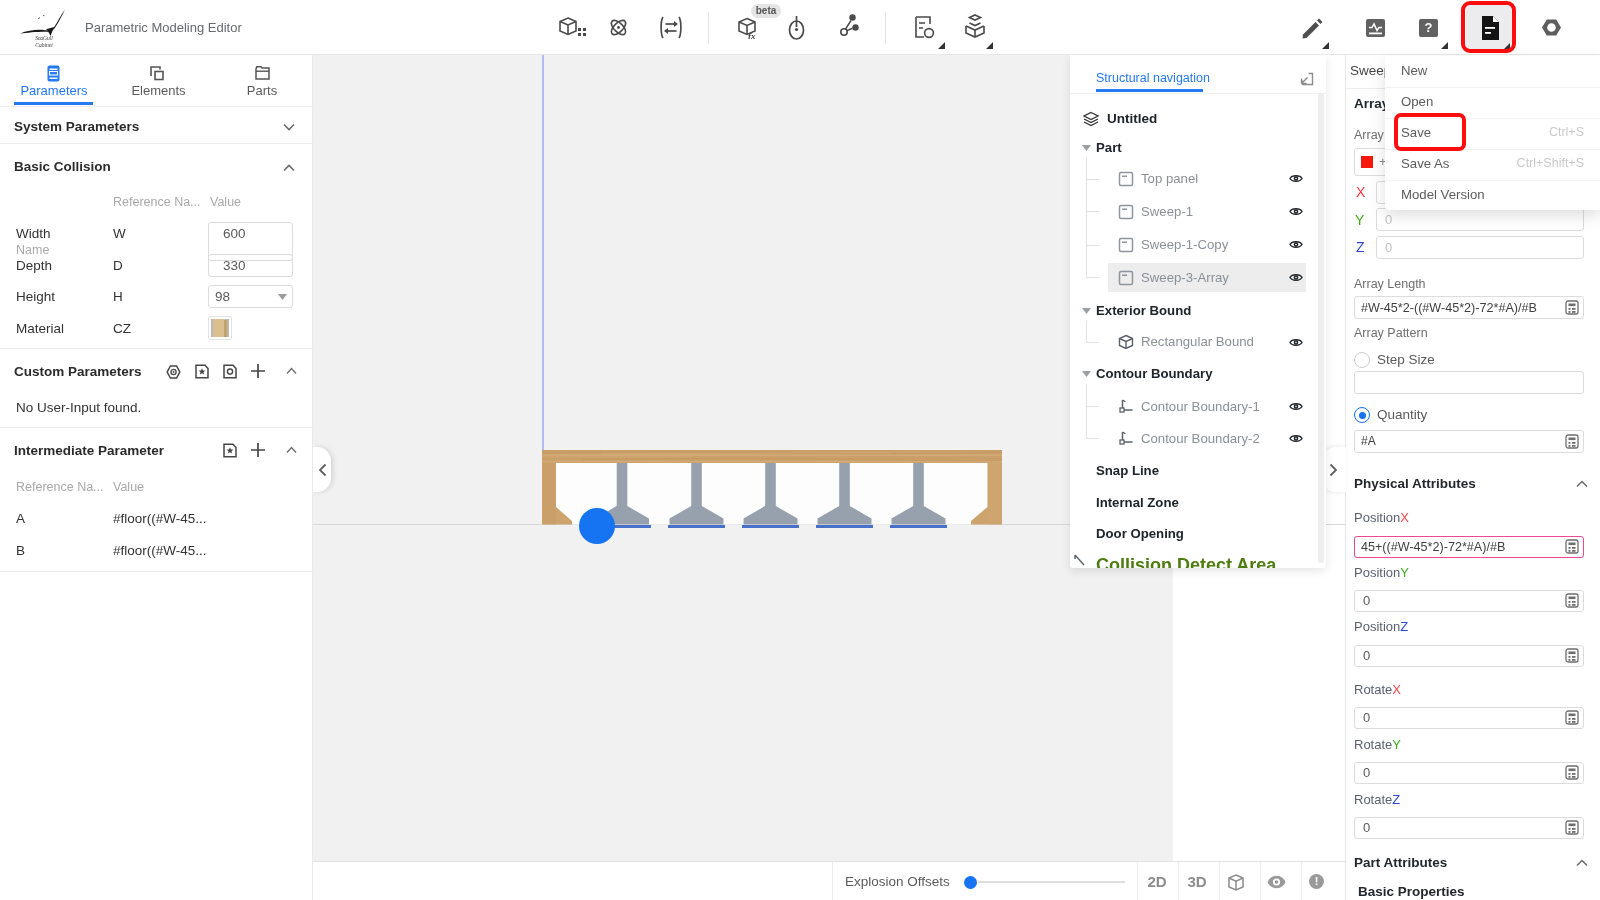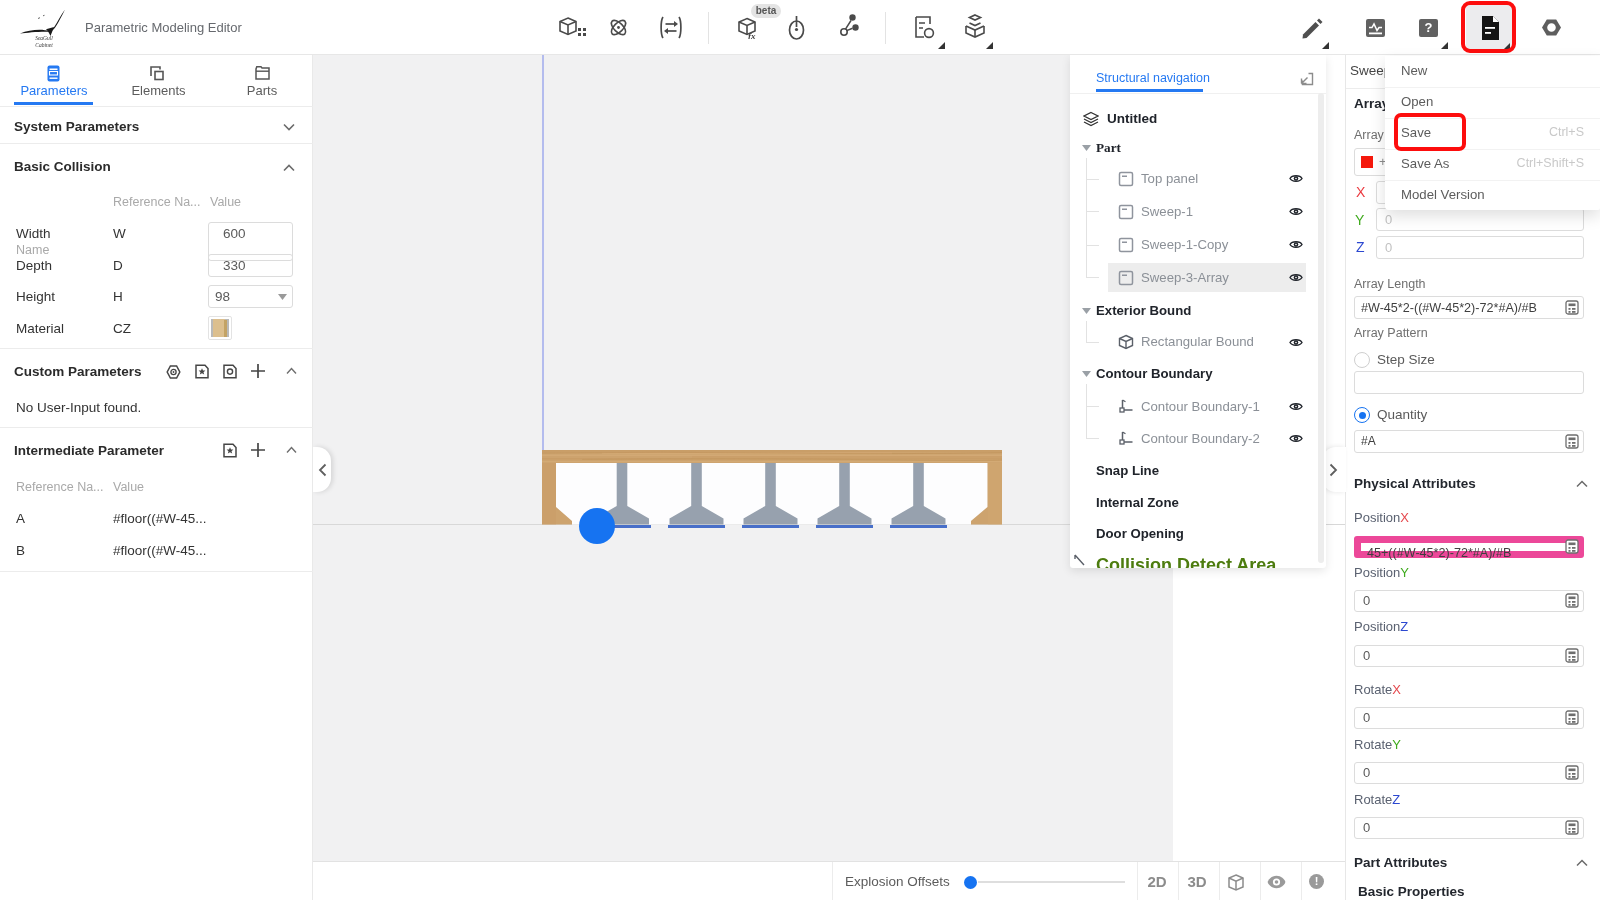--- a/index.html
+++ b/index.html
@@ -347,21 +347,21 @@
       <path d="M8 1.5 L15 5 L8 8.5 L1 5 Z"></path>
       <path d="M1 8 L8 11.5 L15 8"></path>
       <path d="M1 11 L8 14.5 L15 11"></path>
     </g>
   </svg>
   <div class="abs hl" style="left:37px;top:56px;font-size:13.5px;font-weight:bold;color:#20242b;">Untitled</div>
 
   <svg class="abs" style="left:12px;top:90px;" width="9" height="6" viewBox="0 0 9 6">
       <path d="M0 0 L9 0 L4.5 6 Z" fill="#9aa0a6"></path>
     </svg>
-  <div class="abs hl" style="left:26px;top:85px;font-size:13.2px;font-weight:bold;color:#20242b;font-family:Liberation Serif, serif;">Part</div>
+  <div class="abs hl" style="left:26px;top:85px;font-size:13.2px;font-weight:bold;color:#20242b;">Part</div>
 
   <div class="abs" style="left:16px;top:103px;width:1px;height:120px;background:#e2e2e2;"></div>
   <div class="abs" style="left:16px;top:124px;width:13px;height:1px;background:#e2e2e2;"></div>
   <div class="abs" style="left:16px;top:156px;width:13px;height:1px;background:#e2e2e2;"></div>
   <div class="abs" style="left:16px;top:190px;width:13px;height:1px;background:#e2e2e2;"></div>
   <div class="abs" style="left:16px;top:222px;width:13px;height:1px;background:#e2e2e2;"></div>
 
   <svg class="abs" style="left:48px;top:116px;" width="16" height="16" viewBox="0 0 16 16">
       <rect x="1.5" y="1.5" width="13" height="13" rx="1.5" fill="none" stroke="#8f949d" stroke-width="1.5"></rect>
       <rect x="4" y="4.5" width="5" height="1.5" fill="#8f949d"></rect>
@@ -505,21 +505,21 @@
       <rect x="3.5" y="11" width="2" height="1.8" fill="#6e6e6e"></rect>
       <rect x="7" y="11" width="3.5" height="1.8" fill="#6e6e6e"></rect>
     </svg>
 
   <div class="abs hl" style="left:8px;top:421px;font-size:13.5px;font-weight:bold;color:#23272e;">Physical Attributes</div>
   <svg class="abs" style="left:230px;top:425px;" width="12" height="8" viewBox="0 0 12 8">
       <path d="M1 6.5 L6 1.5 L11 6.5" fill="none" stroke="#6b6b6b" stroke-width="1.5"></path>
     </svg>
 
   <div class="abs hl" style="left:8px;top:455px;font-size:13px;color:#5a6170;">Position<span style="color:#e5484d;">X</span></div>
-  <div class="abs" style="left:8px;top:481px;width:230px;height:22px;border:7px solid #ec4899;border-radius:3px;font-size:12.6px;color:#3f3f3f;line-height:21px;padding-left:6px;">45+((#W-45*2)-72*#A)/#B</div>
+  <div class="abs" style="left:8px;top:481px;width:230px;height:22px;border:1px solid #ec4899;border-radius:3px;font-size:12.6px;color:#3f3f3f;line-height:21px;padding-left:6px;">45+((#W-45*2)-72*#A)/#B</div>
   <svg class="abs" style="left:219px;top:484px;" width="14" height="15" viewBox="0 0 14 15">
       <rect x="1" y="1" width="12" height="13" rx="2" fill="#fff" stroke="#6e6e6e" stroke-width="1.3"></rect>
       <rect x="3.5" y="3.5" width="7" height="2.6" fill="#6e6e6e"></rect>
       <rect x="3.5" y="8" width="2" height="1.8" fill="#6e6e6e"></rect>
       <rect x="7" y="8" width="3.5" height="1.8" fill="#6e6e6e"></rect>
       <rect x="3.5" y="11" width="2" height="1.8" fill="#6e6e6e"></rect>
       <rect x="7" y="11" width="3.5" height="1.8" fill="#6e6e6e"></rect>
     </svg>
 
   <div class="abs hl" style="left:8px;top:510px;font-size:13px;color:#5a6170;">Position<span style="color:#3faa1d;">Y</span></div>

